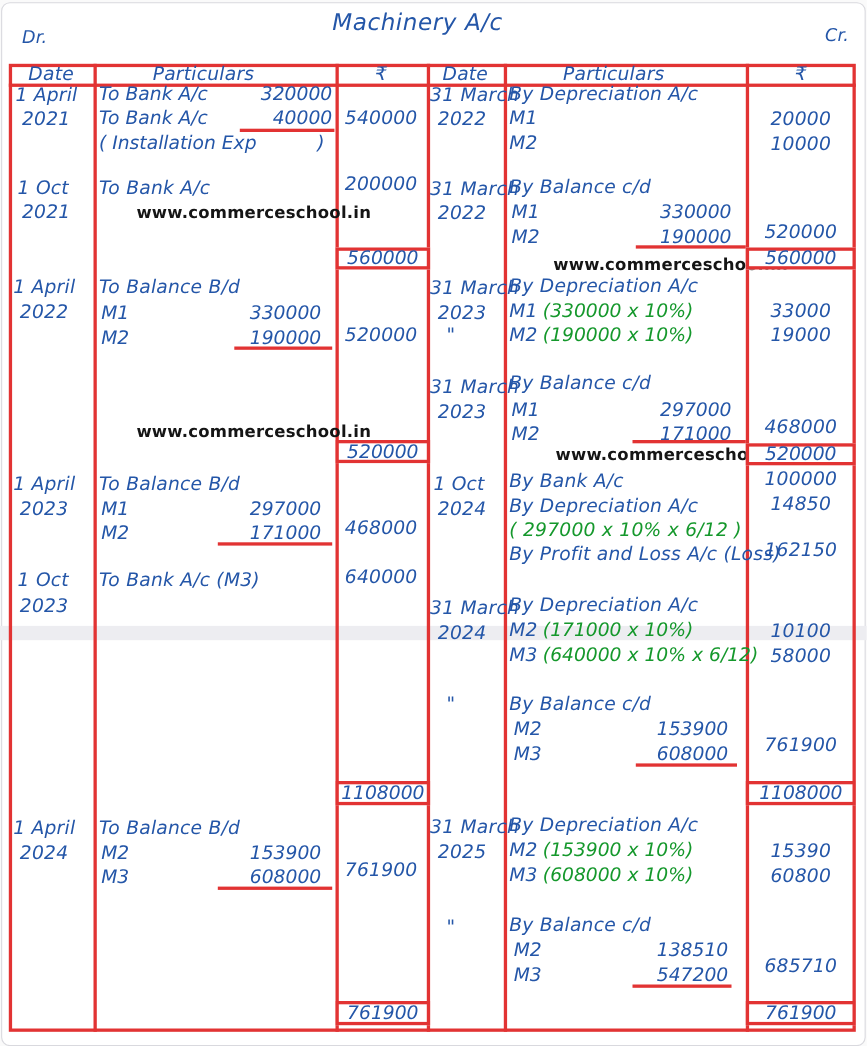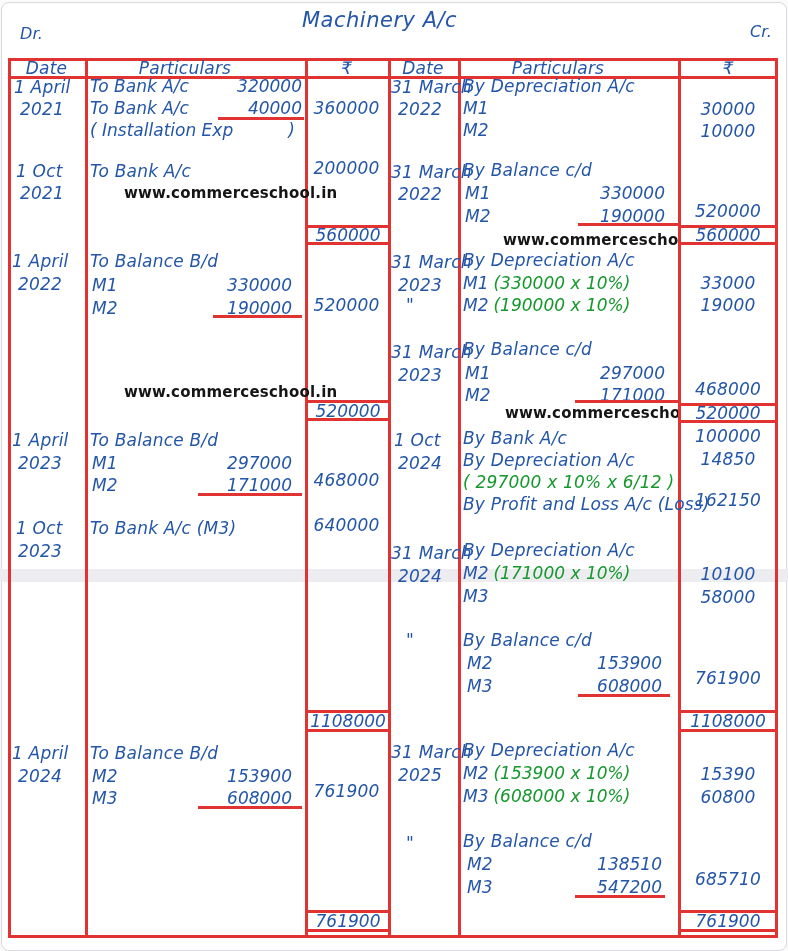--- a/index.html
+++ b/index.html
@@ -74,21 +74,21 @@
 </div>
 <div class="pline" style="left:90px;top:100px;width:212px">
   <span>To Bank A/c</span>
   <span>40000</span>
 </div>
 <div class="uline" style="left:218px;top:117px;width:86px"></div>
 <div class="pline green" style="left:90px;top:122px;width:205px">
   <span>( Installation Exp</span>
   <span>)</span>
 </div>
-<div class="hand amt amt-l" style="top:100px">360000</div>
+<div class="hand amt amt-l" style="top:100px">540000</div>
 
 <div class="hand" style="left:16px;top:163px">1 Oct</div>
 <div class="hand" style="left:20px;top:185px">2021</div>
 <div class="hand" style="left:90px;top:163px">To Bank A/c</div>
 <div class="wm" style="left:124px;top:184px">www.commerceschool.in</div>
 <div class="hand amt amt-l" style="top:160px">200000</div>
 
 <div class="tbox tbox-l" style="top:225px;height:20px">
   <span>560000</span>
 </div>
@@ -155,21 +155,21 @@
 
 <div class="hand" style="left:391px;top:79px">31 March</div>
 <div class="hand" style="left:398px;top:101px">2022</div>
 <div class="hand" style="left:463px;top:78px">By Depreciation A/c</div>
 <div class="fline" style="left:463px;top:100px">
   <span>M1</span>
 </div>
 <div class="fline" style="left:463px;top:122px">
   <span>M2</span>
 </div>
-<div class="hand amt amt-r" style="top:101px">30000</div>
+<div class="hand amt amt-r" style="top:101px">20000</div>
 <div class="hand amt amt-r" style="top:123px">10000</div>
 
 <div class="hand" style="left:391px;top:164px">31 March</div>
 <div class="hand" style="left:398px;top:186px">2022</div>
 <div class="hand" style="left:463px;top:162px">By Balance c/d</div>
 <div class="pline" style="left:465px;top:185px;width:200px">
   <span>M1</span>
   <span>330000</span>
 </div>
 <div class="pline" style="left:465px;top:208px;width:200px">
@@ -230,20 +230,21 @@
 
 <div class="hand" style="left:391px;top:545px">31 March</div>
 <div class="hand" style="left:398px;top:568px">2024</div>
 <div class="hand" style="left:463px;top:542px">By Depreciation A/c</div>
 <div class="fline" style="left:463px;top:565px">
   <span>M2</span>
   <span class="green">(171000 x 10%)</span>
 </div>
 <div class="fline" style="left:463px;top:588px">
   <span>M3</span>
+  <span class="green">(640000 x 10% x 6/12)</span>
 </div>
 <div class="hand amt amt-r" style="top:566px">10100</div>
 <div class="hand amt amt-r" style="top:589px">58000</div>
 
 <div class="hand" style="left:406px;top:632px">"</div>
 <div class="hand" style="left:463px;top:632px">By Balance c/d</div>
 <div class="pline" style="left:467px;top:655px;width:195px">
   <span>M2</span>
   <span>153900</span>
 </div>

